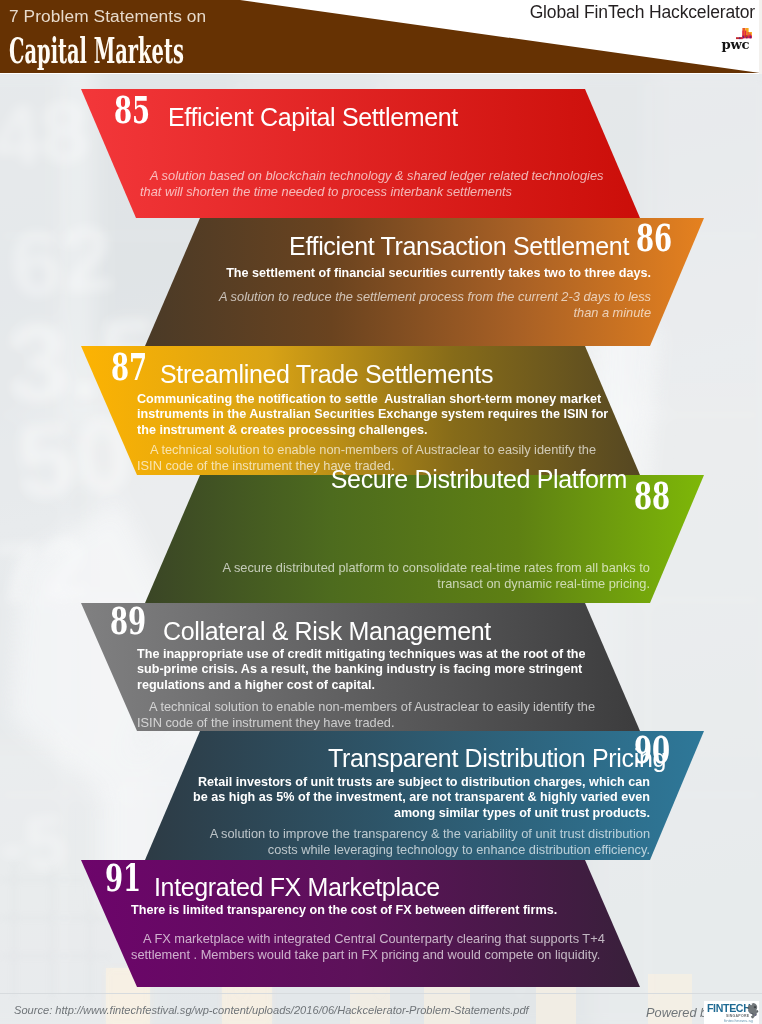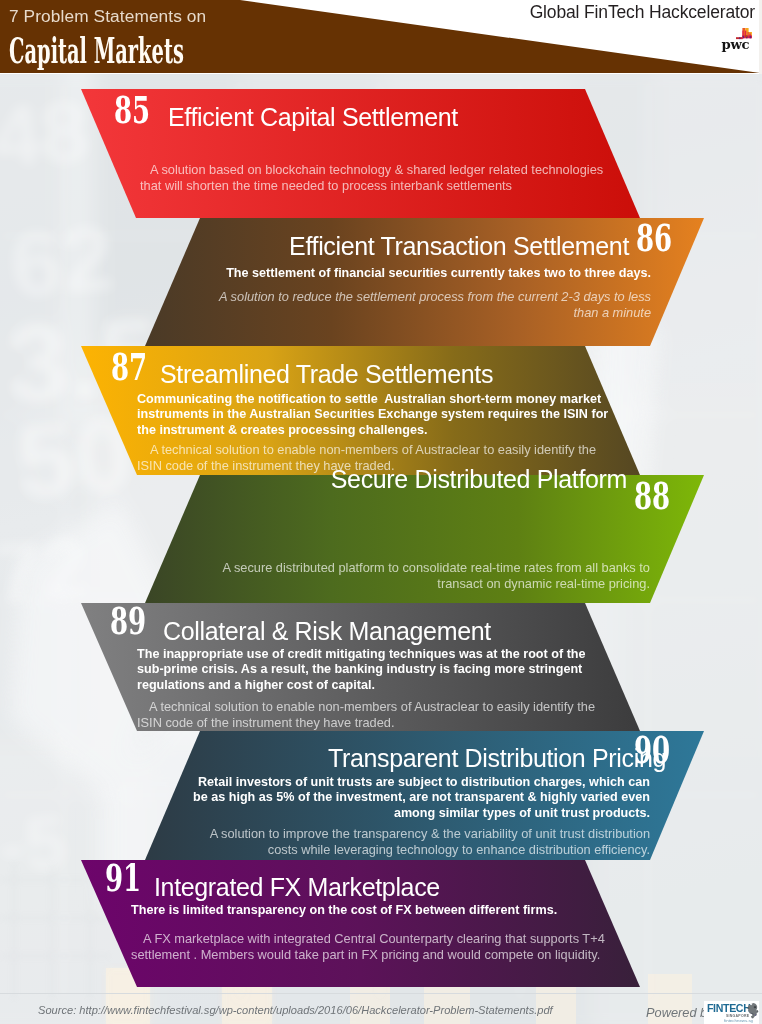--- a/index.html
+++ b/index.html
@@ -34,21 +34,21 @@
        letter-spacing:-.35px;white-space:nowrap;z-index:4;}
   .prob{position:absolute;color:#fff;font-weight:bold;font-size:12.6px;
         line-height:15.4px;z-index:4;white-space:pre-wrap;}
   .sol{position:absolute;color:rgba(255,255,255,.68);font-size:12.8px;
        line-height:15.9px;z-index:4;white-space:pre-wrap;}
   .ra{text-align:right;}
 
   #ftr{position:absolute;left:0;top:993px;width:762px;height:31px;z-index:6;}
   #ftr .line{position:absolute;left:0;top:0;width:762px;height:1px;background:#d7dbde;}
   #ftr .src{position:absolute;left:14px;top:11px;font-size:11.1px;font-style:italic;
-            color:#6f7478;white-space:nowrap;margin-left:24px;}
+            color:#6f7478;white-space:nowrap;}
   #ftr .pw{position:absolute;left:646px;top:12px;font-size:12.8px;font-style:italic;
            color:#70767a;white-space:nowrap;z-index:1;}
   #ftr .fnlogo{z-index:2;}
   #ftr .fnlogo{position:absolute;left:704px;top:8px;}
 </style>
 </head>
 <body>
 
 <div id="page">
 <div id="bg">
@@ -170,21 +170,21 @@
   <defs>
           <linearGradient id="bg0" gradientUnits="userSpaceOnUse" x1="81" y1="0" x2="640" y2="0">
             <stop offset="0.0000" stop-color="#f3373a"></stop>
             <stop offset="1.0000" stop-color="#cb0e09"></stop>
           </linearGradient>
         </defs>
   <polygon points="81,0 585,0 640,129 136,129" fill="url(#bg0)"></polygon>
  </svg>
  <div class="num" style="left:114px;top:91px;">85</div>
  <div class="ttl" style="left:168px;top:105px;">Efficient Capital Settlement</div>
- <div class="sol" style="left:140px;top:162px;width:470px;text-indent:10px;">A solution based on blockchain technology &amp; shared ledger related technologies that will shorten the time needed to process interbank settlements</div>
+ <div class="sol" style="left:140px;top:168px;width:470px;text-indent:10px;font-style:italic;">A solution based on blockchain technology &amp; shared ledger related technologies that will shorten the time needed to process interbank settlements</div>
  </div>
 <div class="band">
  <svg class="shape" style="top:218px" width="762" height="128">
   <defs>
           <linearGradient id="bg1" gradientUnits="userSpaceOnUse" x1="145" y1="0" x2="704" y2="0">
             <stop offset="0.0000" stop-color="#4a3a27"></stop>
             <stop offset="0.3333" stop-color="#6a431f"></stop>
             <stop offset="0.6667" stop-color="#a86025"></stop>
             <stop offset="1.0000" stop-color="#e5811f"></stop>
           </linearGradient>

